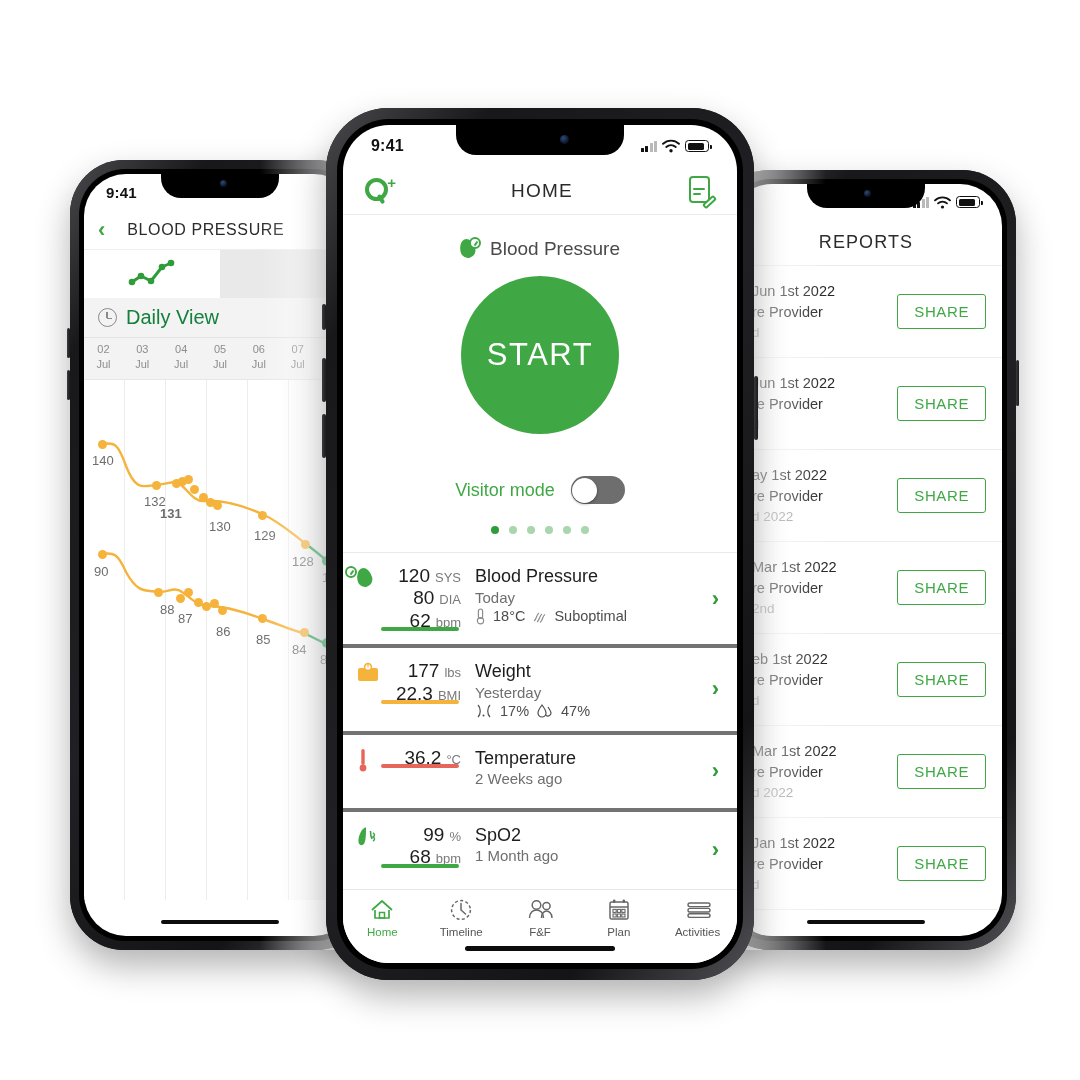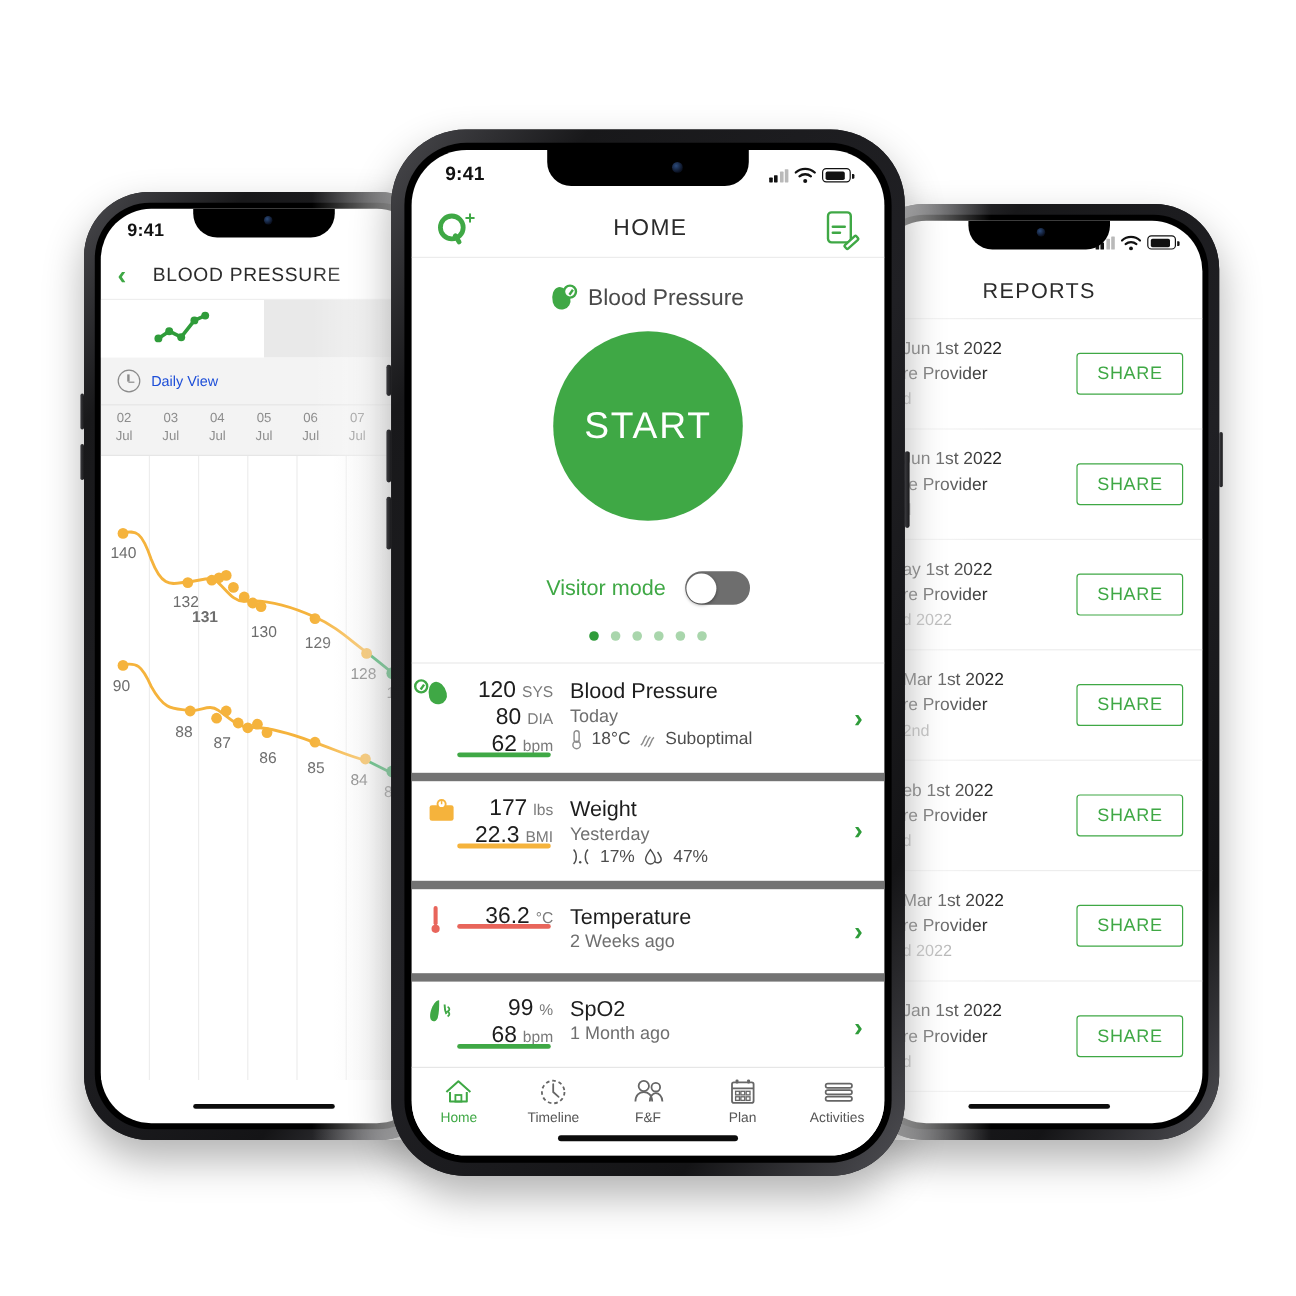--- a/index.html
+++ b/index.html
@@ -94,21 +94,21 @@
      cursor:pointer; }
   .toggle .knob{ position:absolute; left:1.5px; top:1.5px; width:25px; height:25px; border-radius:50%;
      background:#fff; box-shadow:0 1px 3px rgba(0,0,0,.4); }
 
   .dots{ display:flex; justify-content:center; gap:10px; margin-top:22px; }
   .dots span{ width:8px; height:8px; border-radius:50%; background:#a9d6ac; display:block; }
   .dots span.on{ background:#2f9c3a; }
 
   .cards{ margin-top:18px; border-top:1px solid #e9e9e9; }
   .card{ display:flex; align-items:flex-start; padding:12px 18px 12px 14px;
-     border-bottom:7px solid #737373; position:relative; min-height:77px; }
+     border-bottom:4px solid #737373; position:relative; min-height:77px; }
   .card:last-child{ border-bottom:none;justify-content:flex-end; }
   .c-left{ width:104px; flex:0 0 104px; position:relative; padding-left:24px; }
   .c-icon{ position:absolute; left:0; top:1px; width:22px; height:24px; }
   .vrow{ display:flex; align-items:baseline; justify-content:flex-end; gap:5px; line-height:1.18; }
   .vnum{ font-size:19px; color:#1d1d1d; }
   .vunit{ font-size:13px; color:#7a7a7a; }
   .ubar{ position:absolute; left:24px; bottom:1px; width:78px; height:4px; border-radius:2px; }
   .c-right{ flex:1; padding-left:14px; }
   .c-name{ font-size:18px; color:#1d1d1d; line-height:1.25; }
   .c-when{ font-size:15px; color:#6f6f6f; margin-top:1px; }
@@ -130,21 +130,21 @@
   .l-tabs{ display:flex; height:48px; background:#e9e9e9; }
   .l-tab{ flex:1; display:flex; align-items:center; justify-content:center; }
   .l-tab.on{ background:#fff; }
   .l-view{ height:40px; display:flex; align-items:center; gap:9px; padding:0 14px;
      background:#f3f3f3; border-bottom:1px solid #e2e2e2; }
   .clockico{ width:19px; height:19px; border:1.7px solid #8a8a8a; border-radius:50%; position:relative; }
   .clockico::before{ content:""; position:absolute; left:7px; top:3px; width:1.6px; height:6px;
      background:#8a8a8a; }
   .clockico::after{ content:""; position:absolute; left:8px; top:8.5px; width:4.5px; height:1.6px;
      background:#8a8a8a; }
-  .l-viewlbl{ font-size:12px; color:#1d4ed8; }
+  .l-viewlbl{ font-size:20px; color:#15803d; }
   .l-dates{ display:flex; height:42px; background:#f3f3f3; border-bottom:1px solid #e6e6e6; }
   .l-date{ flex:1; text-align:center; font-size:11px; color:#8d8d8d; line-height:1.35; padding-top:4px; }
   .chartarea{ position:relative; height:520px; background:#fff; }
   .chartarea .grid{ position:absolute; top:0; bottom:0; width:1px; background:#ededed; }
   .chartarea .shade{ position:absolute; top:0; bottom:0; right:0; width:78px;
      background:linear-gradient(90deg,rgba(235,235,235,0),rgba(228,228,228,.75)); }
   .pt{ position:absolute; border-radius:50%; background:#F5B33C; }
   .ptg{ position:absolute; border-radius:50%; background:#18A34A; }
   .plab{ position:absolute; font-size:13px; color:#6d6d6d; }
   .l-foot{ position:absolute; left:0; right:0; bottom:0; height:58px; background:#f7f7f7;
@@ -288,21 +288,21 @@
           <div class="pt" style="left:100px;top:208px;width:9px;height:9px;"></div>
           <div class="pt" style="left:110px;top:218px;width:9px;height:9px;"></div>
           <div class="pt" style="left:118px;top:222px;width:9px;height:9px;"></div>
           <div class="pt" style="left:126px;top:219px;width:9px;height:9px;"></div>
           <div class="pt" style="left:134px;top:226px;width:9px;height:9px;"></div>
           <div class="pt" style="left:174px;top:234px;width:9px;height:9px;"></div>
           <div class="pt" style="left:216px;top:248px;width:9px;height:9px;"></div>
           <div class="ptg" style="left:238px;top:258px;width:10px;height:10px;"></div>
 
           <div class="plab" style="left:10px;top:184px;">90</div>
-          <div class="plab" style="left:62px;top:222px;">88</div>
+          <div class="plab" style="left:76px;top:222px;">88</div>
           <div class="plab" style="left:94px;top:231px;">87</div>
           <div class="plab" style="left:132px;top:244px;">86</div>
           <div class="plab" style="left:172px;top:252px;">85</div>
           <div class="plab" style="left:208px;top:262px;">84</div>
           <div class="plab" style="left:236px;top:272px;">82</div>
         </div>
 
 
         <div class="homebar" style="bottom:12px;width:118px;height:4px;"></div>
       </div>

